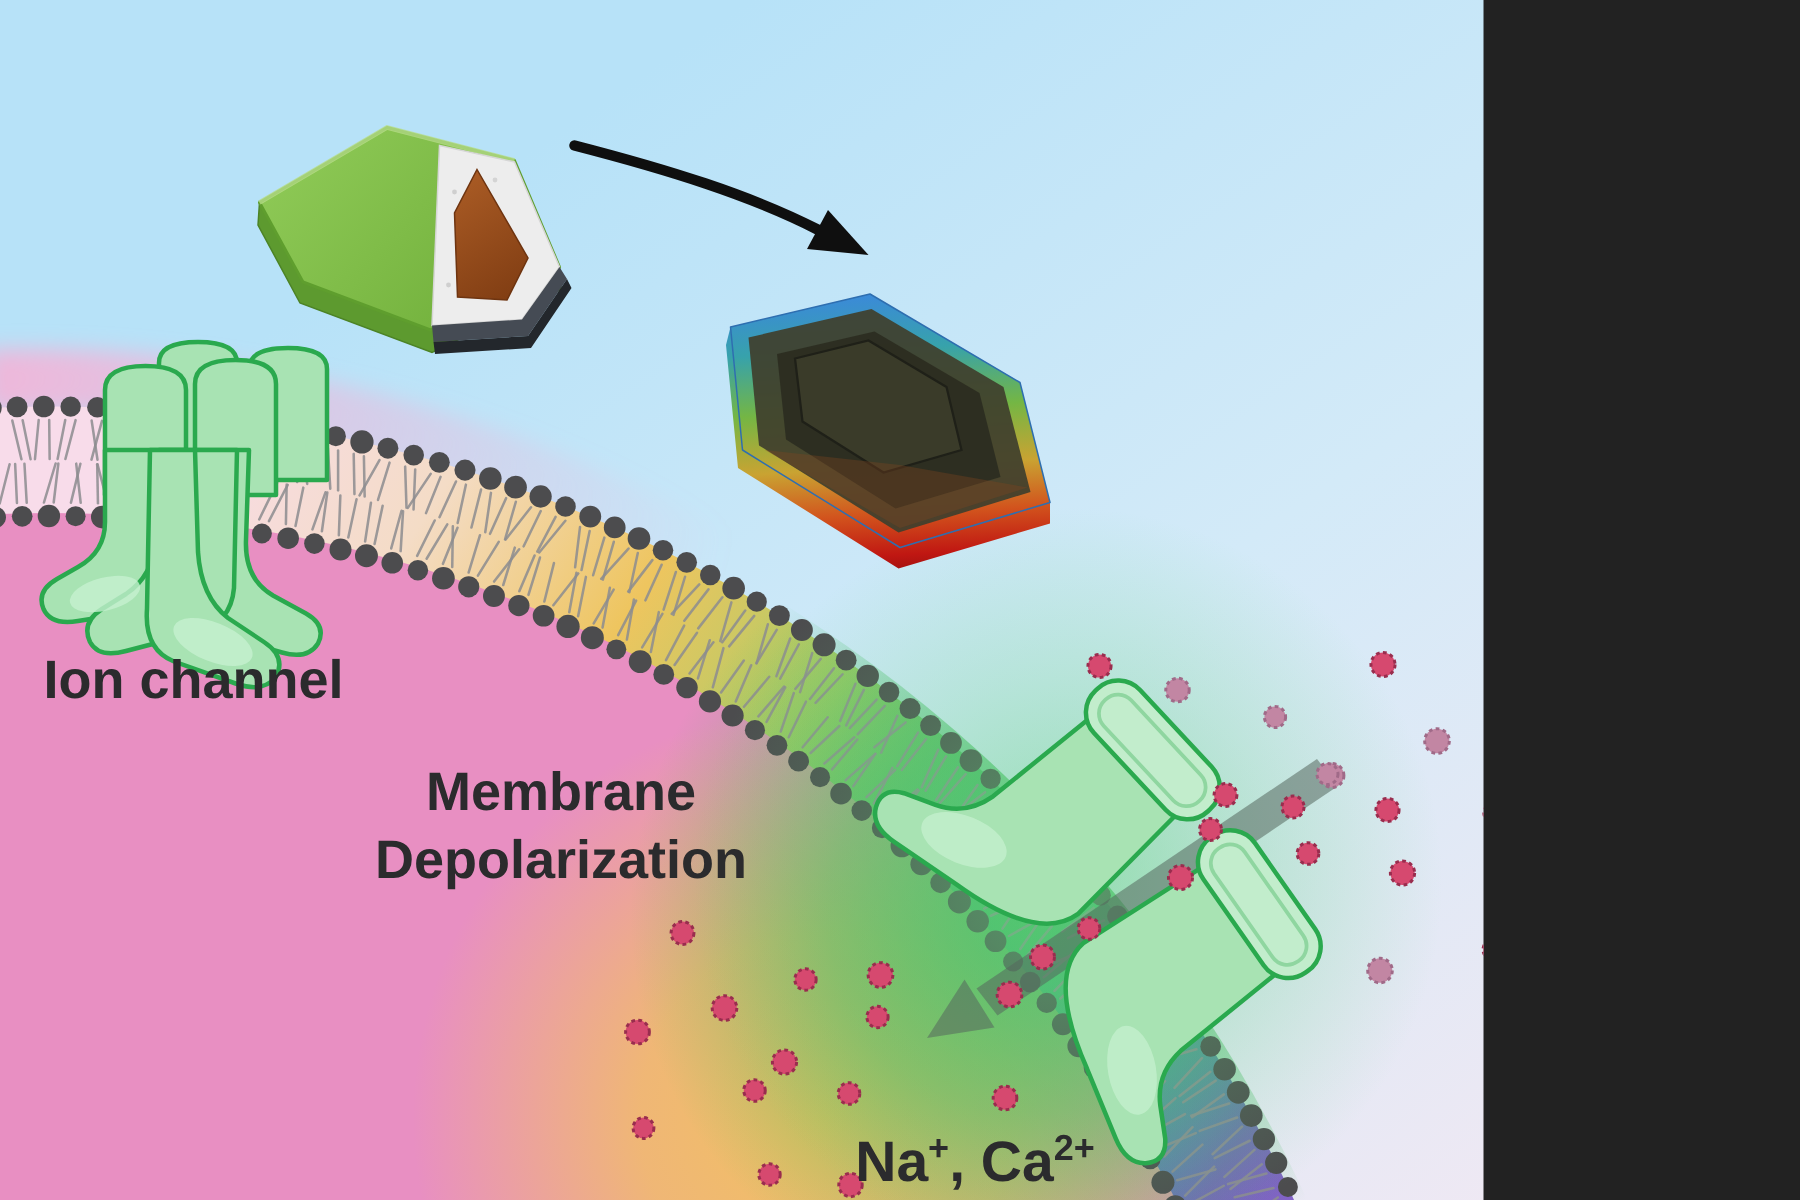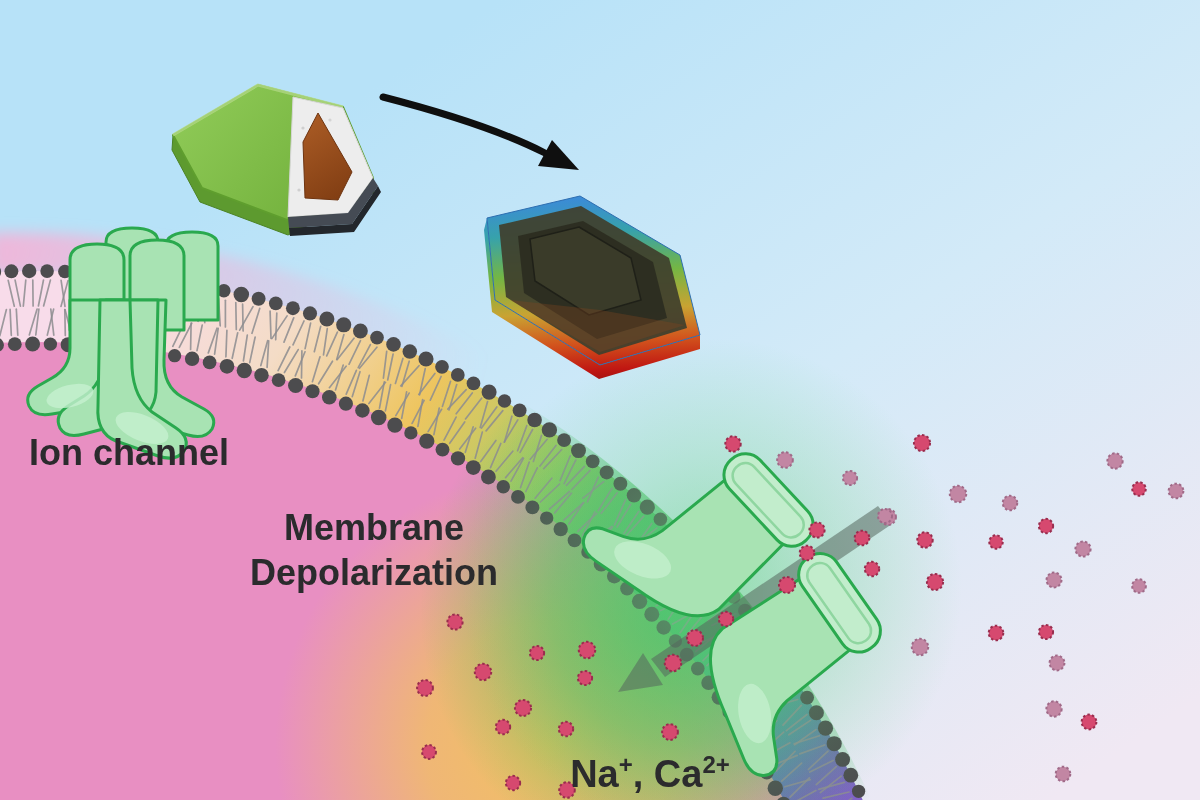--- a/index.html
+++ b/index.html
@@ -1,16 +1,16 @@
 <!DOCTYPE html>
 <html><head>
 <meta charset="utf-8">
 <style>
   html,body{margin:0;padding:0;background:#222;}
-  .stage{position:relative;width:1200px;height:800px;overflow:hidden;
+  .stage{position:relative;width:989px;height:800px;overflow:hidden;
          font-family:"Liberation Sans",sans-serif;}
   .stage svg{position:absolute;inset:0;display:block;}
   text{font-family:"Liberation Sans","DejaVu Sans",sans-serif;font-weight:700;}
 </style>
 </head>
 <body>
 
 <div class="stage">
 <svg width="1200" height="800" viewBox="0 0 1200 800" xmlns="http://www.w3.org/2000/svg">
   <defs>

